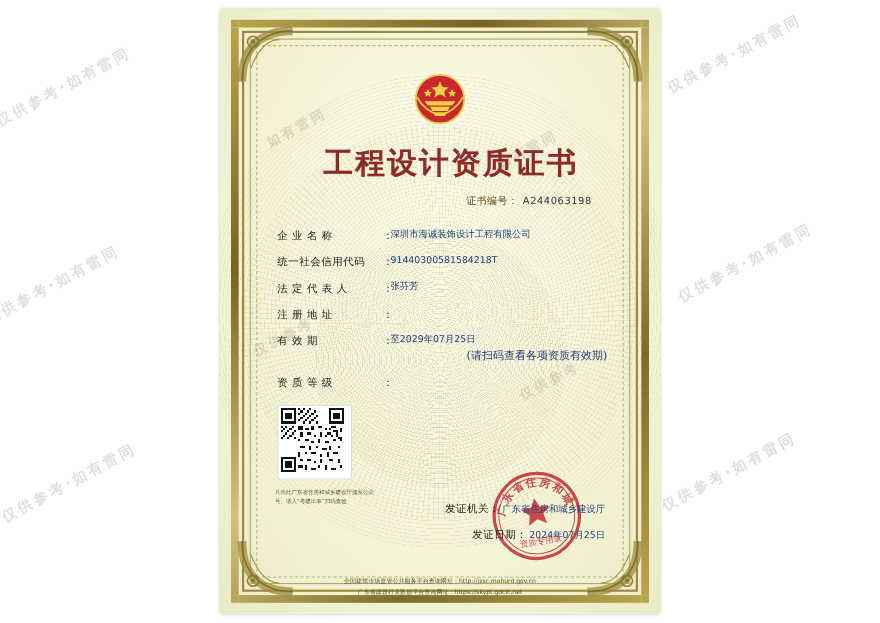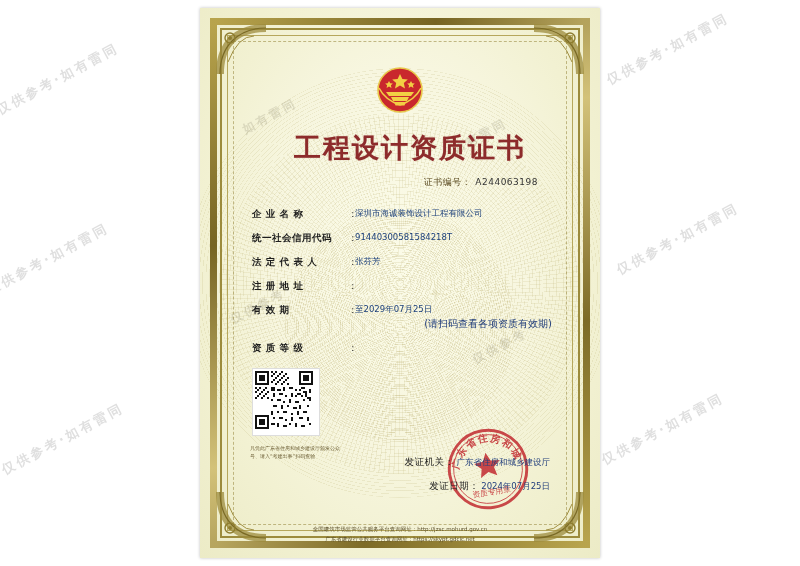--- a/index.html
+++ b/index.html
@@ -126,21 +126,21 @@
   }
   .row{
     display:flex;align-items:flex-start;
     margin-bottom:11px;
     font-size:9.5px;
     color:#2b2b2b;
   }
   .row .lab{
     width:96px;flex:0 0 96px;
     color:#1d1d1d;
-    font-weight:bold;
+    font-weight:normal;
     letter-spacing:.5px;
     white-space:nowrap;
     font-size:9.5px;
   }
   .row .colon{width:7px;flex:0 0 7px;}
   .row .val{
     flex:1;
     color:#1b3f7a;
     font-size:8.5px;
     line-height:1.35;

